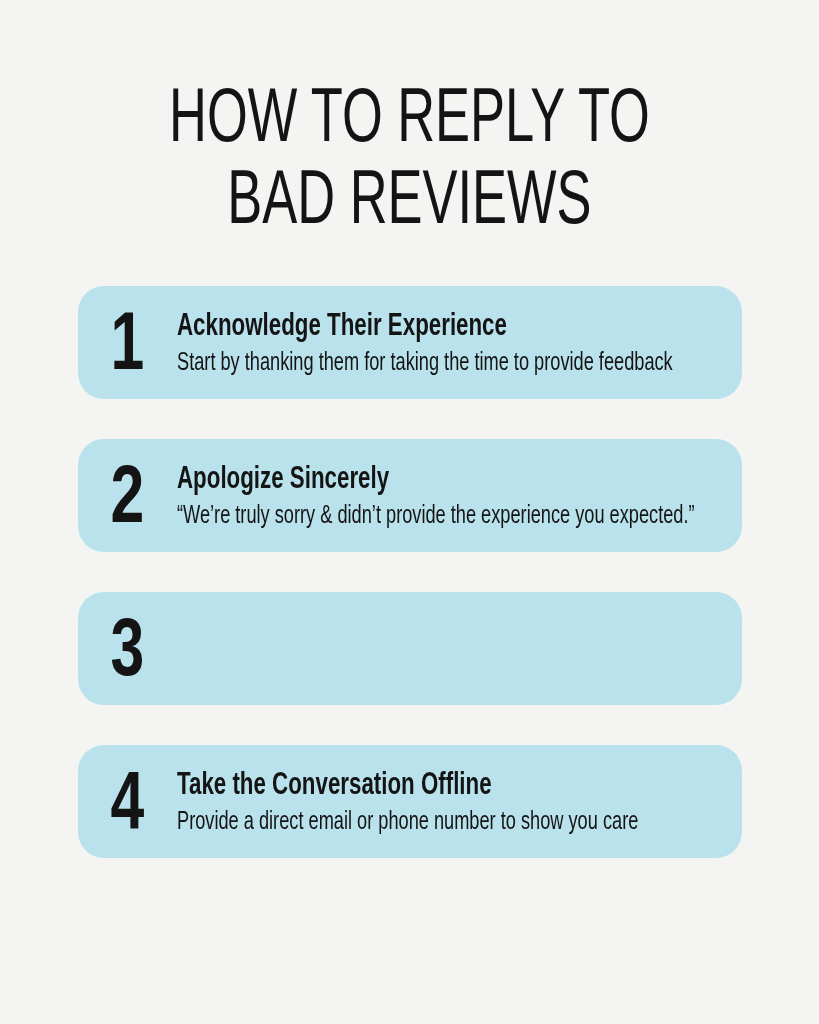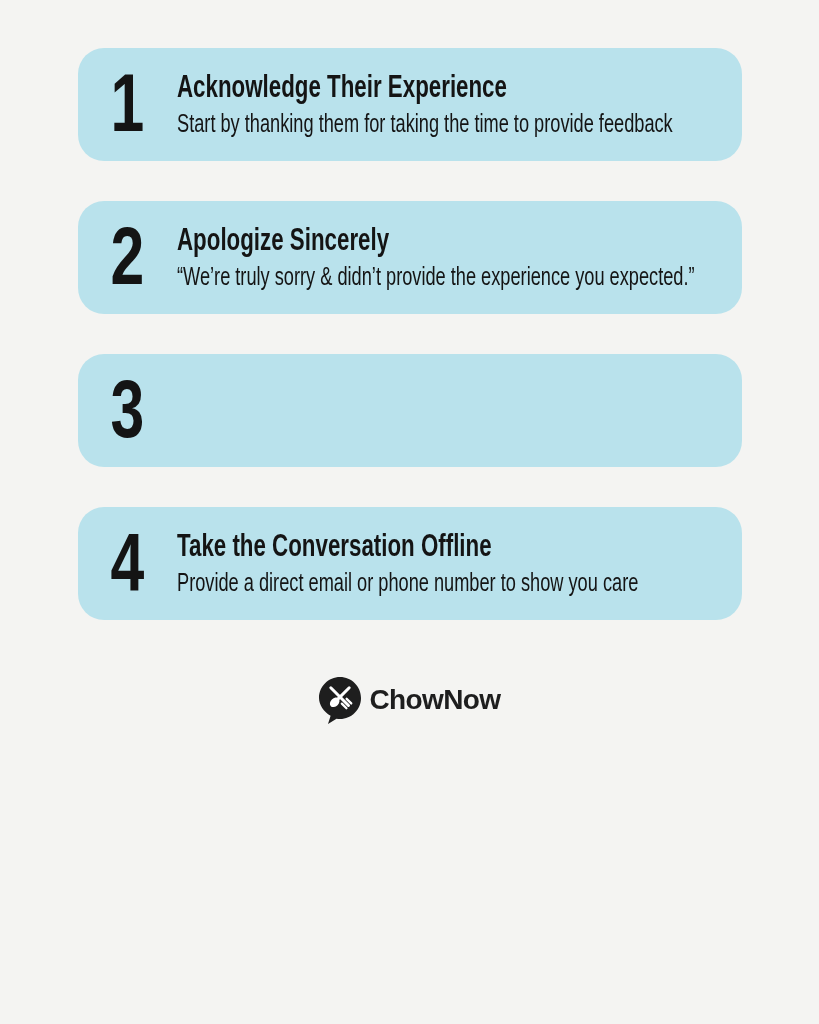--- a/index.html
+++ b/index.html
@@ -98,20 +98,24 @@
     font-weight: 700;
     letter-spacing: -0.6px;
     color: var(--logo);
   }
 </style>
 </head>
 <body>
 
 <div class="poster">
 
+  <div class="title-block">
+    <div class="title-line">HOW TO REPLY TO</div>
+    <div class="title-line">BAD REVIEWS</div>
+  </div>
 
   <div class="cards">
 
     <div class="card">
       <div class="card-number">1</div>
       <div class="card-text">
         <div class="card-heading">Acknowledge Their Experience</div>
         <div class="card-description">Start by thanking them for taking the time to provide feedback</div>
       </div>
     </div>
@@ -131,29 +135,14 @@
     <div class="card">
       <div class="card-number">4</div>
       <div class="card-text">
         <div class="card-heading">Take the Conversation Offline</div>
         <div class="card-description">Provide a direct email or phone number to show you care</div>
       </div>
     </div>
 
   </div>
 
-  <div class="footer">
-    <svg class="logo-mark" width="44" height="48" viewBox="0 0 44 48" aria-hidden="true">
-      <path fill="#1e1e1e" d="M22 1C33.6 1 43 10.4 43 22C43 33.6 33.6 43 22 43C20.8 43 19.6 42.9 18.5 42.7L10 48L12.6 39.7C5.7 36 1 28.5 1 22C1 10.4 10.4 1 22 1Z"></path>
-      <g transform="rotate(45 22 21)">
-        <line x1="22" y1="8" x2="22" y2="24" stroke="#ffffff" stroke-width="3" stroke-linecap="round"></line>
-        <ellipse cx="22" cy="28.5" rx="4" ry="5.5" fill="#ffffff"></ellipse>
-      </g>
-      <g transform="rotate(-45 22 21)">
-        <line x1="22" y1="8" x2="22" y2="33" stroke="#ffffff" stroke-width="3" stroke-linecap="round"></line>
-        <line x1="18.6" y1="27" x2="18.6" y2="33.5" stroke="#ffffff" stroke-width="2.3" stroke-linecap="round"></line>
-        <line x1="25.4" y1="27" x2="25.4" y2="33.5" stroke="#ffffff" stroke-width="2.3" stroke-linecap="round"></line>
-      </g>
-    </svg>
-    <span class="brand-name">ChowNow</span>
-  </div>
 
 </div>
 
 </body></html>

